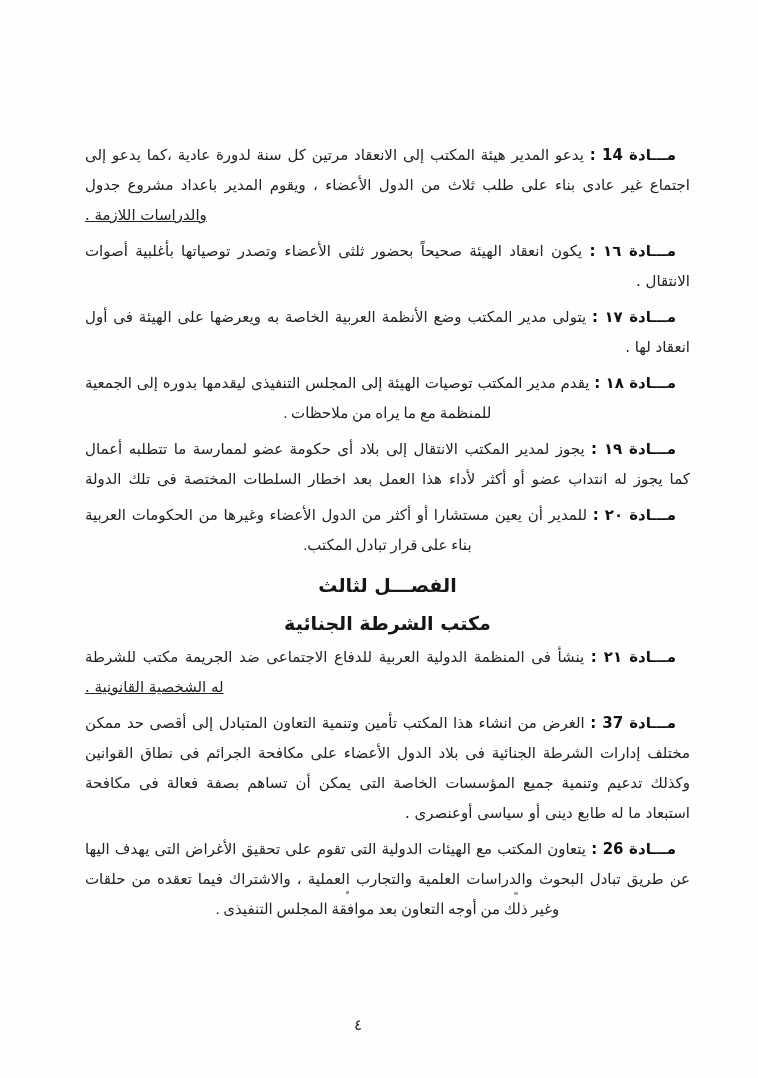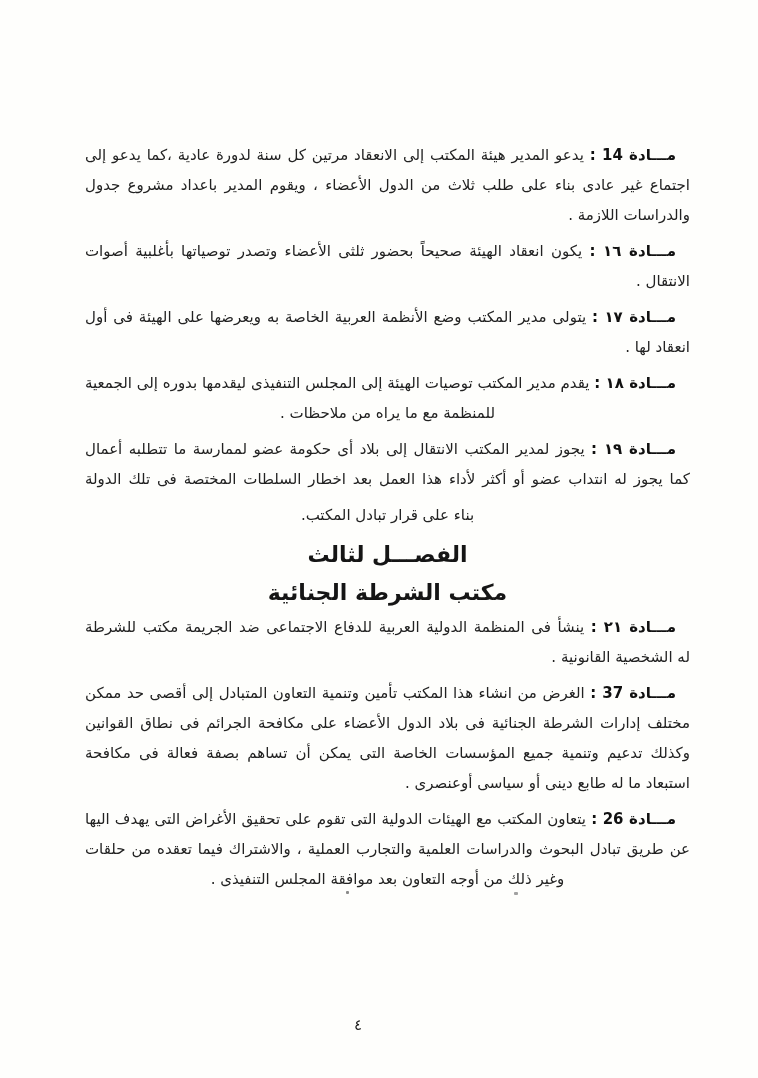--- a/index.html
+++ b/index.html
@@ -30,33 +30,33 @@
     height: 30px;
     line-height: 30px;
     font-size: 15px;
     overflow: hidden;
     color: #222222;
   }
   .line.first {
     padding-right: 14px;
   }
   .line.fill  { text-align: justify; text-align-last: justify; }
-  .line.left  { text-align: right; }
+  .line.left  { text-align: left; text-decoration: underline; }
   .line.right { text-align: right; }
-  .line.center{ text-align: center; }
+  .line.center{ text-align: center; font-family: Liberation Serif, serif; }
   .article-label {
     font-weight: bold;
     color: #111111;
   }
   .heading {
     height: 38px;
     line-height: 38px;
     text-align: center;
     font-weight: bold;
-    font-size: 22px;
+    font-size: 19px;
     color: #151515;
   }
   .page-number {
     position: absolute;
     top: 1012px;
     left: 338px;
     width: 40px;
     height: 26px;
     line-height: 26px;
     text-align: center;
@@ -91,20 +91,21 @@
       </div>
       <div class="article">
         <div class="line fill first"><span class="article-label">مـــادة ١٨ :</span> <span>يقدم مدير المكتب توصيات الهيئة إلى المجلس التنفيذى ليقدمها بدوره إلى الجمعية العامة</span></div>
         <div class="line center">للمنظمة مع ما يراه من ملاحظات .</div>
       </div>
       <div class="article">
         <div class="line fill first"><span class="article-label">مـــادة ١٩ :</span> <span>يجوز لمدير المكتب الانتقال إلى بلاد أى حكومة عضو لممارسة ما تتطلبه أعمال المكتب ،</span></div>
         <div class="line fill">كما يجوز له انتداب عضو أو أكثر لأداء هذا العمل بعد اخطار السلطات المختصة فى تلك الدولة وموافقتها .</div>
       </div>
       <div class="article">
+        <div class="line fill first"><span class="article-label">مـــادة ٢٠ :</span> <span>للمدير أن يعين مستشارا أو أكثر من الدول الأعضاء وغيرها من الحكومات العربية</span></div>
         <div class="line center">بناء على قرار تبادل المكتب.</div>
       </div>
       <div class="heading">الفصـــل لثالث</div>
       <div class="heading">مكتب الشرطة الجنائية</div>
       <div class="article">
         <div class="line fill first"><span class="article-label">مـــادة ٢١ :</span> <span>ينشأ فى المنظمة الدولية العربية للدفاع الاجتماعى ضد الجريمة مكتب للشرطة الجنائية تكون</span></div>
         <div class="line left">له الشخصية القانونية .</div>
       </div>
       <div class="article">
         <div class="line fill first"><span class="article-label">مـــادة 37 :</span> <span>الغرض من انشاء هذا المكتب تأمين وتنمية التعاون المتبادل إلى أقصى حد ممكن بين</span></div>

